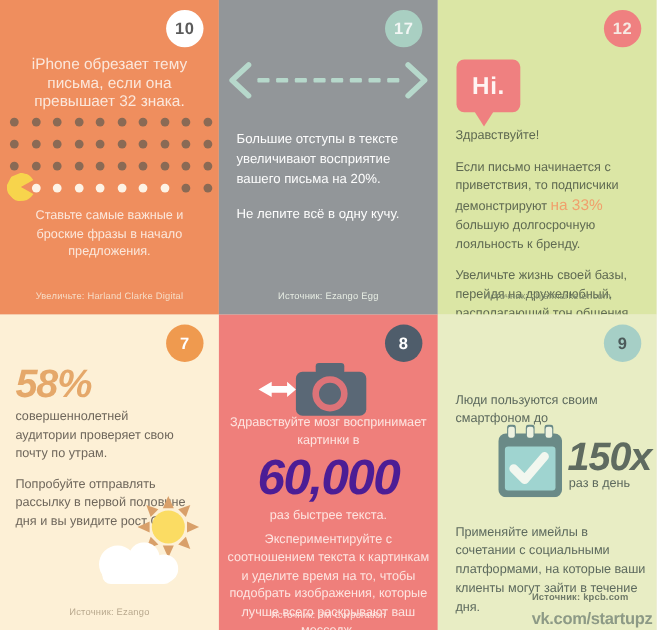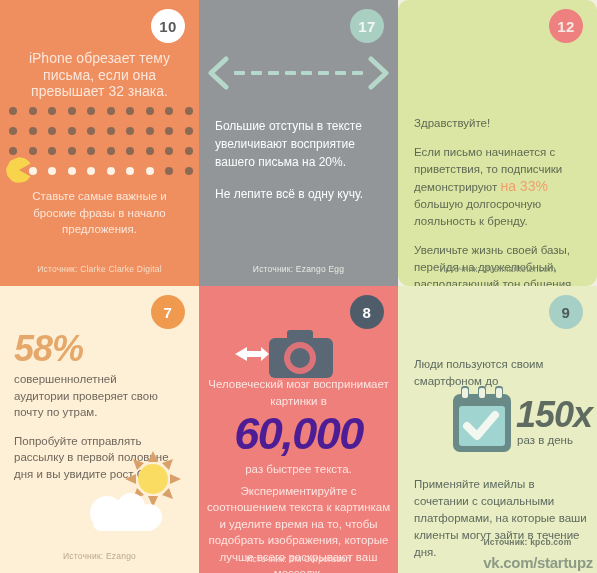--- a/index.html
+++ b/index.html
@@ -73,21 +73,21 @@
   }
   .chev{flex:0 0 auto;color:#b6d8cb;}
   .dashes{flex:1 1 auto;display:flex;justify-content:space-between;align-items:center;padding:0 5px;}
   .dash{width:11px;height:4px;background:#b6d8cb;border-radius:1px;}
   .p11 .body{
     position:absolute;top:105px;left:16px;right:12px;
     color:#fdfdfd;font-size:12px;line-height:18px;
   }
   .p11 .body p{margin:12px 0 14px 0;}
   
-  .p12{background:#dbe6a5;border-radius:11px;}
+  .p12{background:#dbe6a5;}
   .p12 .badge{background:#ef8080;color:#f6e9e3;}
   .bubble{
     position:absolute;top:54px;left:17px;
     width:58px;height:48px;
     background:#ef8080;border-radius:7px;
     display:flex;align-items:center;justify-content:center;
   }
   .bubble span{color:#fff4f2;font-size:22px;font-weight:bold;letter-spacing:.5px;}
   .bubble:after{
     content:"";position:absolute;left:16px;top:47px;
@@ -227,21 +227,21 @@
           <span class="dot eaten"></span>
           <span class="dot eaten"></span>
           <span class="dot eaten"></span>
           <span class="dot"></span>
           <span class="dot"></span>
       </div>
     </div>
     <div class="pac"></div>
 
     <div class="tail">Ставьте самые важные и броские фразы в начало предложения.</div>
-    <div class="src srcO">Источник: Clarke Clarke Digital</div>
+    <div class="src srcO">Увеличьте: Harland Clarke Digital</div>
   </div>
 
   <div class="panel p11">
     <div class="badge">17</div>
 
     <div class="arrowline">
       <svg class="chev" width="22" height="34" viewBox="0 0 22 34">
         <polyline points="19,3 4,17 19,31" fill="none" stroke="#b6d8cb" stroke-width="5" stroke-linecap="round" stroke-linejoin="round"></polyline>
       </svg>
       <span class="dashes">
@@ -262,20 +262,23 @@
     <div class="body">
       <p>Большие отступы в тексте увеличивают восприятие вашего письма на 20%.</p>
       <p>Не лепите всё в одну кучу.</p>
     </div>
     <div class="src srcG">Источник: Ezango Egg</div>
   </div>
 
   <div class="panel p12">
     <div class="badge">12</div>
 
+    <div class="bubble">
+      <span>Hi.</span>
+    </div>
 
     <div class="body">
       <p>Здравствуйте!</p>
       <p><span>Если письмо начинается с приветствия, то подписчики демонстрируют </span><span class="hl">на 33%</span><span> большую долгосрочную лояльность к бренду.</span></p>
       <p>Увеличьте жизнь своей базы, перейдя на дружелюбный, располагающий тон общения.</p>
     </div>
     <div class="src srcD">Источник: chiefmarketer.com</div>
   </div>
 
   <div class="panel p7">
@@ -317,21 +320,21 @@
 
     <svg width="199" height="60" viewBox="0 0 199 60" style="position:absolute;top:38px;left:0;">
       <rect x="70" y="14" width="64" height="40" rx="6" fill="#5a6876"></rect>
       <rect x="88" y="6" width="26" height="10" rx="3" fill="#5a6876"></rect>
       <circle cx="101" cy="34" r="13" fill="none" stroke="#dd7378" stroke-width="6"></circle>
       <g fill="#ffffff">
         <polygon points="36,30 48,23 48,27 62,27 62,23 70,30 62,37 62,33 48,33 48,37"></polygon>
       </g>
     </svg>
 
-    <div class="head">Человеческий мозг воспринимает картинки в</div>
+    <div class="head">Здравствуйте мозг воспринимает картинки в</div>
     <div class="huge">60,000</div>
     <div class="sub">
       <p>раз быстрее текста.</p>
       <p>Экспериментируйте с соотношением текста к картинкам и уделите время на то, чтобы подобрать изображения, которые лучше всего раскрывают ваш месседж.</p>
     </div>
     <div class="src" style="bottom:9px;">Источник: 3M Corporation</div>
   </div>
 
   <div class="panel p9">
     <div class="badge">9</div>

